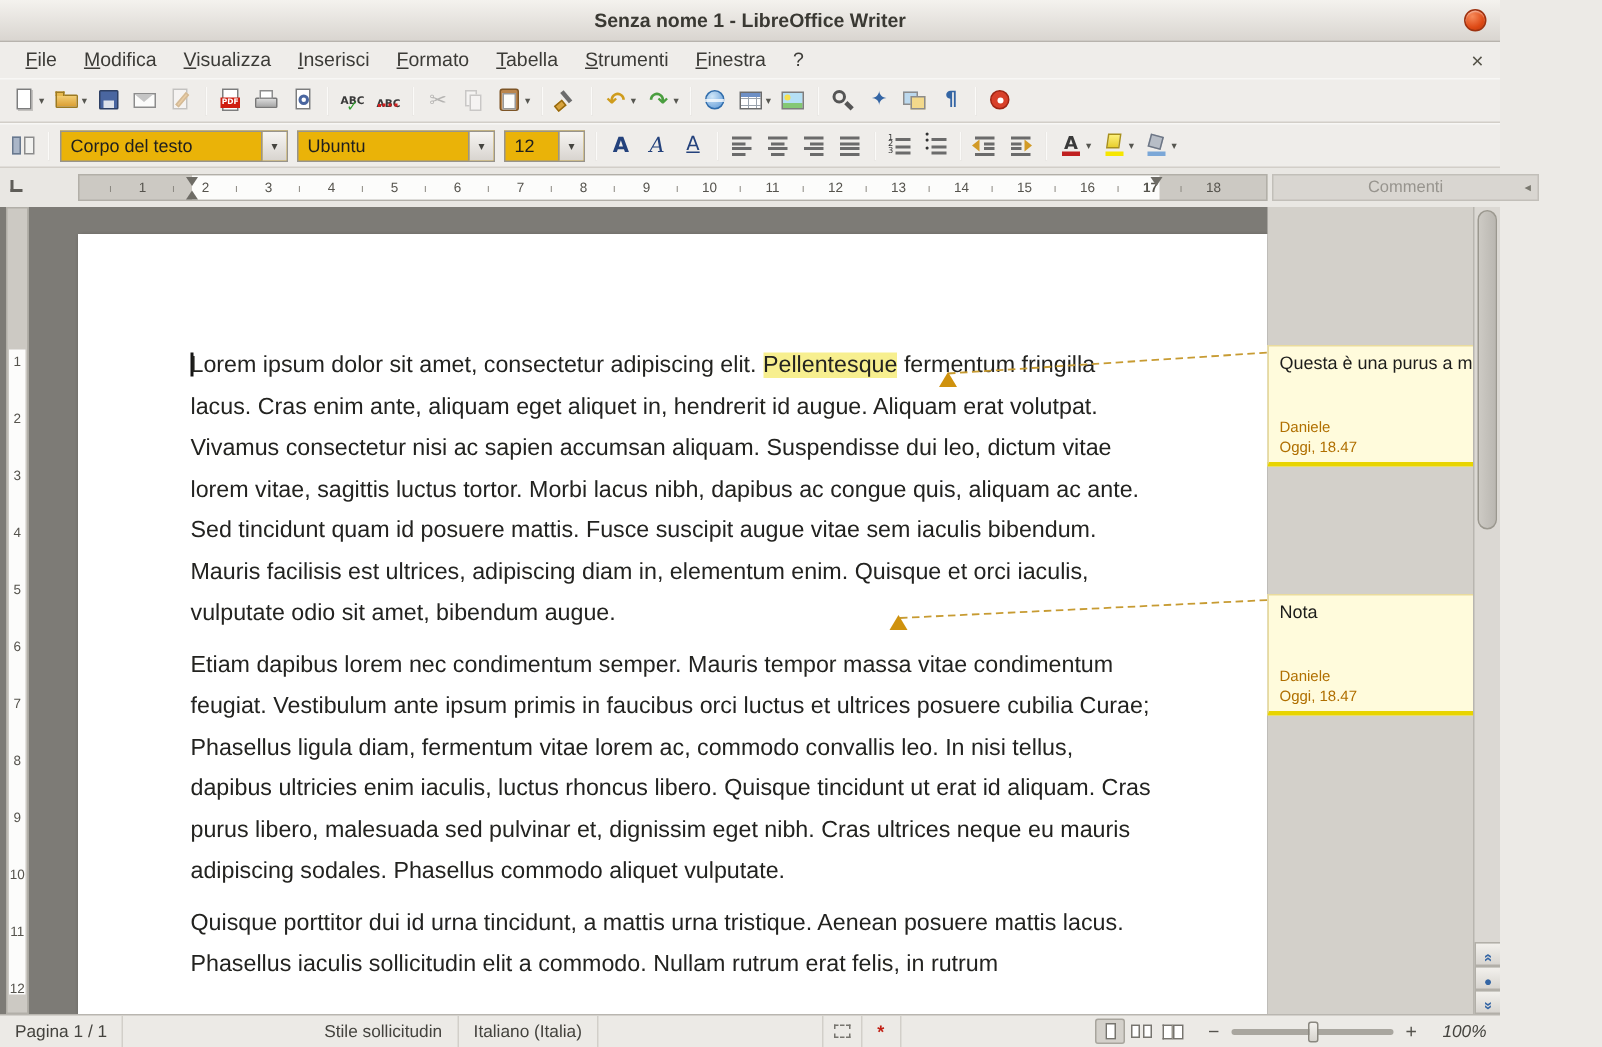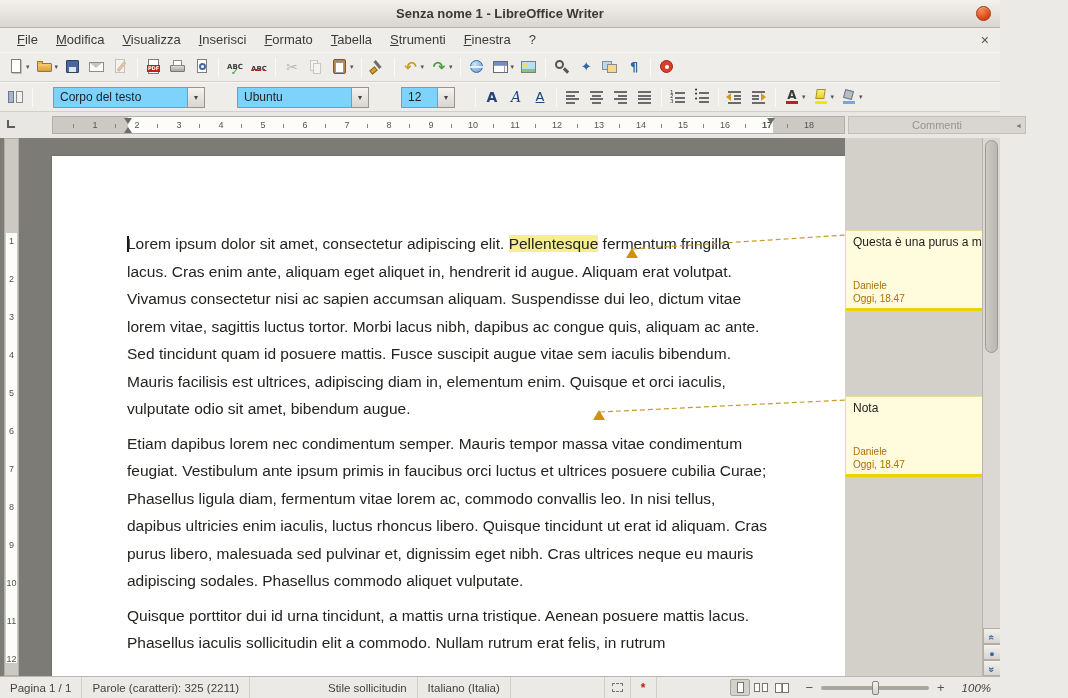--- a/index.html
+++ b/index.html
@@ -24,21 +24,21 @@
   
   .toolbar{height:30px;background:#efedea;border-top:1px solid #f8f7f5;border-bottom:1px solid #d2cec8;
     display:flex;align-items:center;padding:0 4px;flex:none;}
   .tbar{display:flex;align-items:center;height:100%;}
   .tbtn{border:none;background:none;height:26px;min-width:22px;display:inline-flex;align-items:center;
     justify-content:center;padding:0 2px;margin:0 1px;cursor:default;}
   .tbtn.disabled{opacity:.38;}
   .caret{font-size:7px;color:#565650;margin-left:1px;align-self:center;}
   .tsep{display:inline-block;width:1px;height:19px;background:#c8c4be;border-right:1px solid #fbfaf8;margin:0 4px;flex:none;}
 
-  .combo{display:inline-flex;align-items:stretch;background:#7dd3fc;border:1px solid #98948c;height:21px;margin:0 16px;}
+  .combo{display:inline-flex;align-items:stretch;background:#eab308;border:1px solid #98948c;height:21px;margin:0 3px;}
   .combo-text{padding:0 6px;font-size:12px;color:#1f1f1f;line-height:19px;flex:1;white-space:nowrap;overflow:hidden;}
   .combo-btn{width:17px;background:linear-gradient(#f6f4f1,#d8d4cf);border-left:1px solid #98948c;
     text-align:center;font-size:8px;line-height:19px;color:#45443f;}
   .combo-style{width:152px;} .combo-font{width:132px;} .combo-size{width:54px;}
 
   
   .ic{position:relative;display:inline-block;width:18px;height:18px;font-family:"DejaVu Sans",sans-serif;
     font-size:13px;line-height:18px;text-align:center;color:#454545;flex:none;}
   .ic::before,.ic::after{content:"";position:absolute;box-sizing:border-box;}
   .ic-page::before{left:4px;top:1px;width:10px;height:14px;background:#fff;border:1px solid #7d7d7d;box-shadow:1px 1px 0 rgba(0,0,0,.18);}
@@ -456,21 +456,20 @@
       <div class="sbnav">
         <button><span class="g">«</span></button>
         <button><span class="dot">●</span></button>
         <button><span class="g">»</span></button>
       </div>
     </div>
   </div>
 
   <div class="statusbar">
     <div class="sb-cell">Pagina 1 / 1</div>
-    <div class="sb-cell">Parole (caratteri): 325 (2211)</div>
     <div class="sb-flex"></div>
     <div class="sb-cell">Stile sollicitudin</div>
     <div class="sb-cell">Italiano (Italia)</div>
     <div class="sb-flex"></div>
     <div class="sb-icon"></div>
     <div class="sb-icon">
       <span class="ic-selmode"></span>
     </div>
     <div class="sb-icon">
       <span class="ic-modified">*</span>

